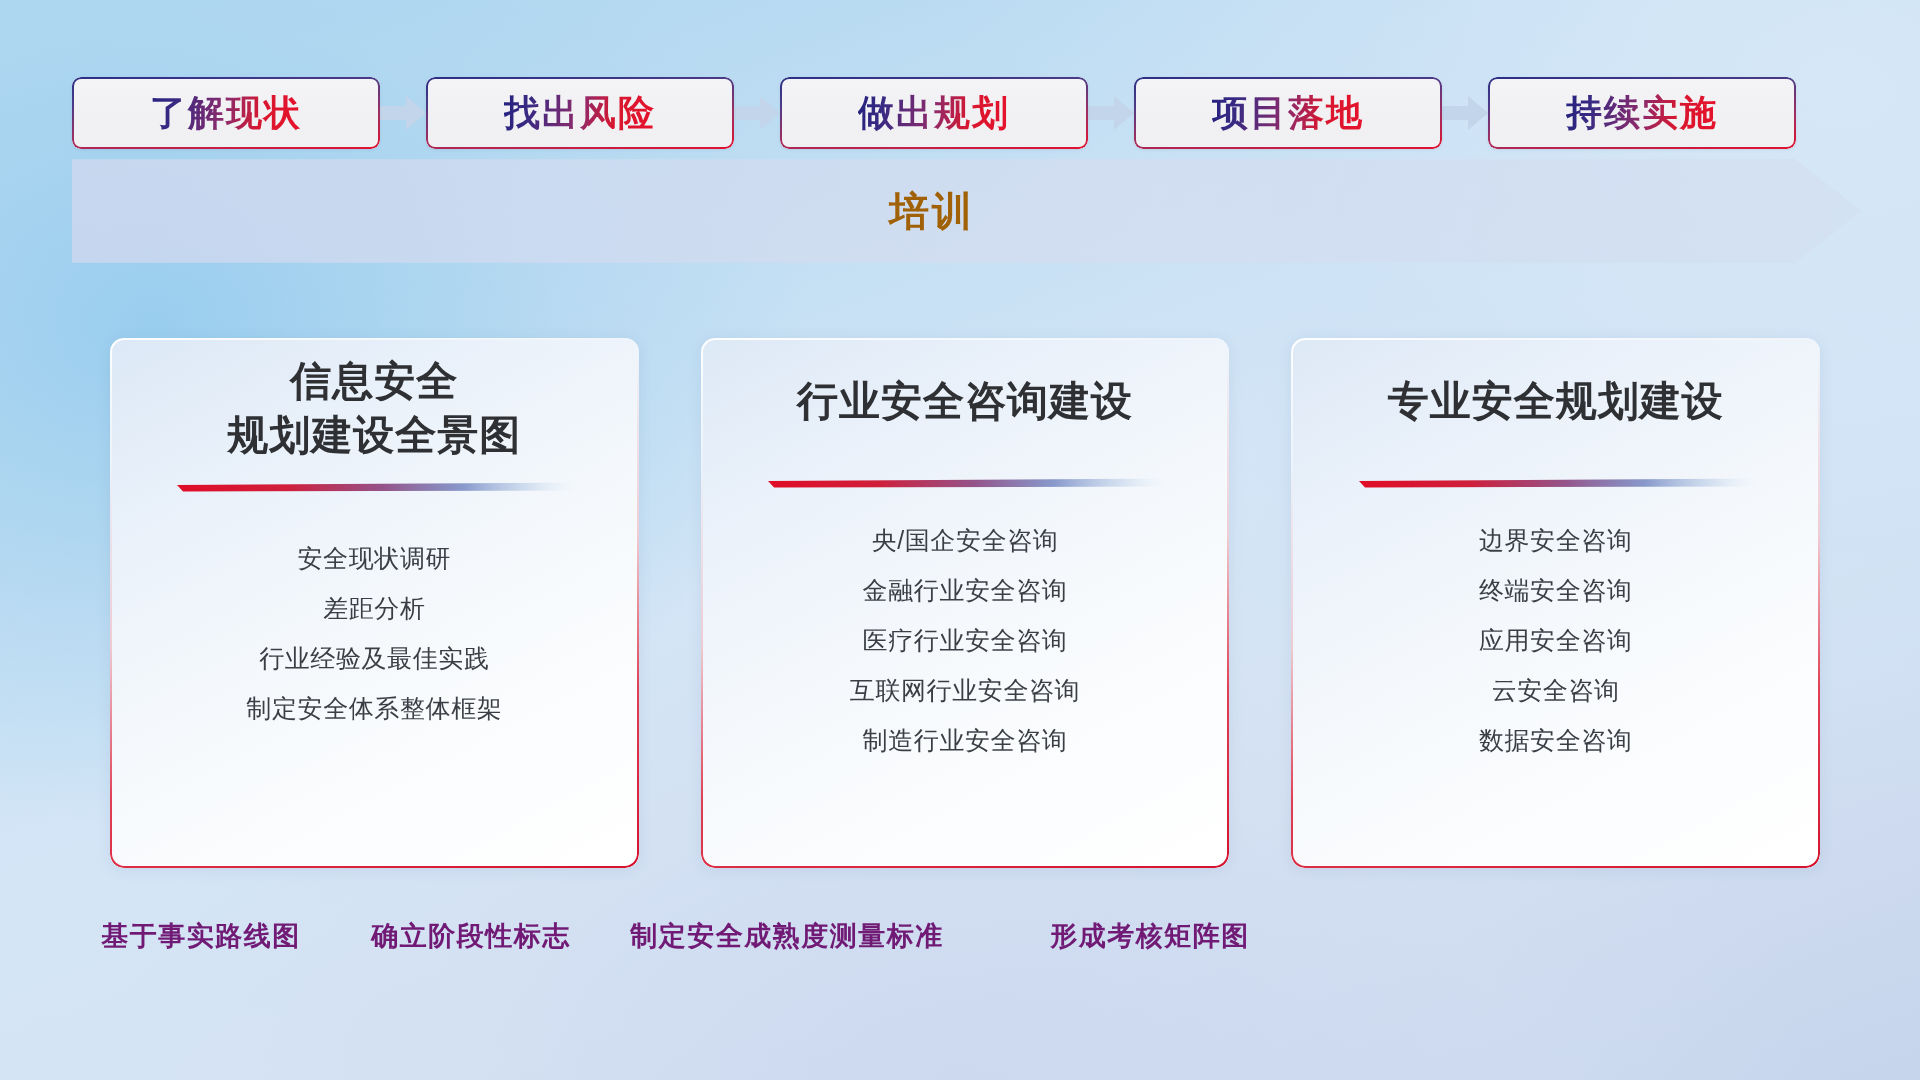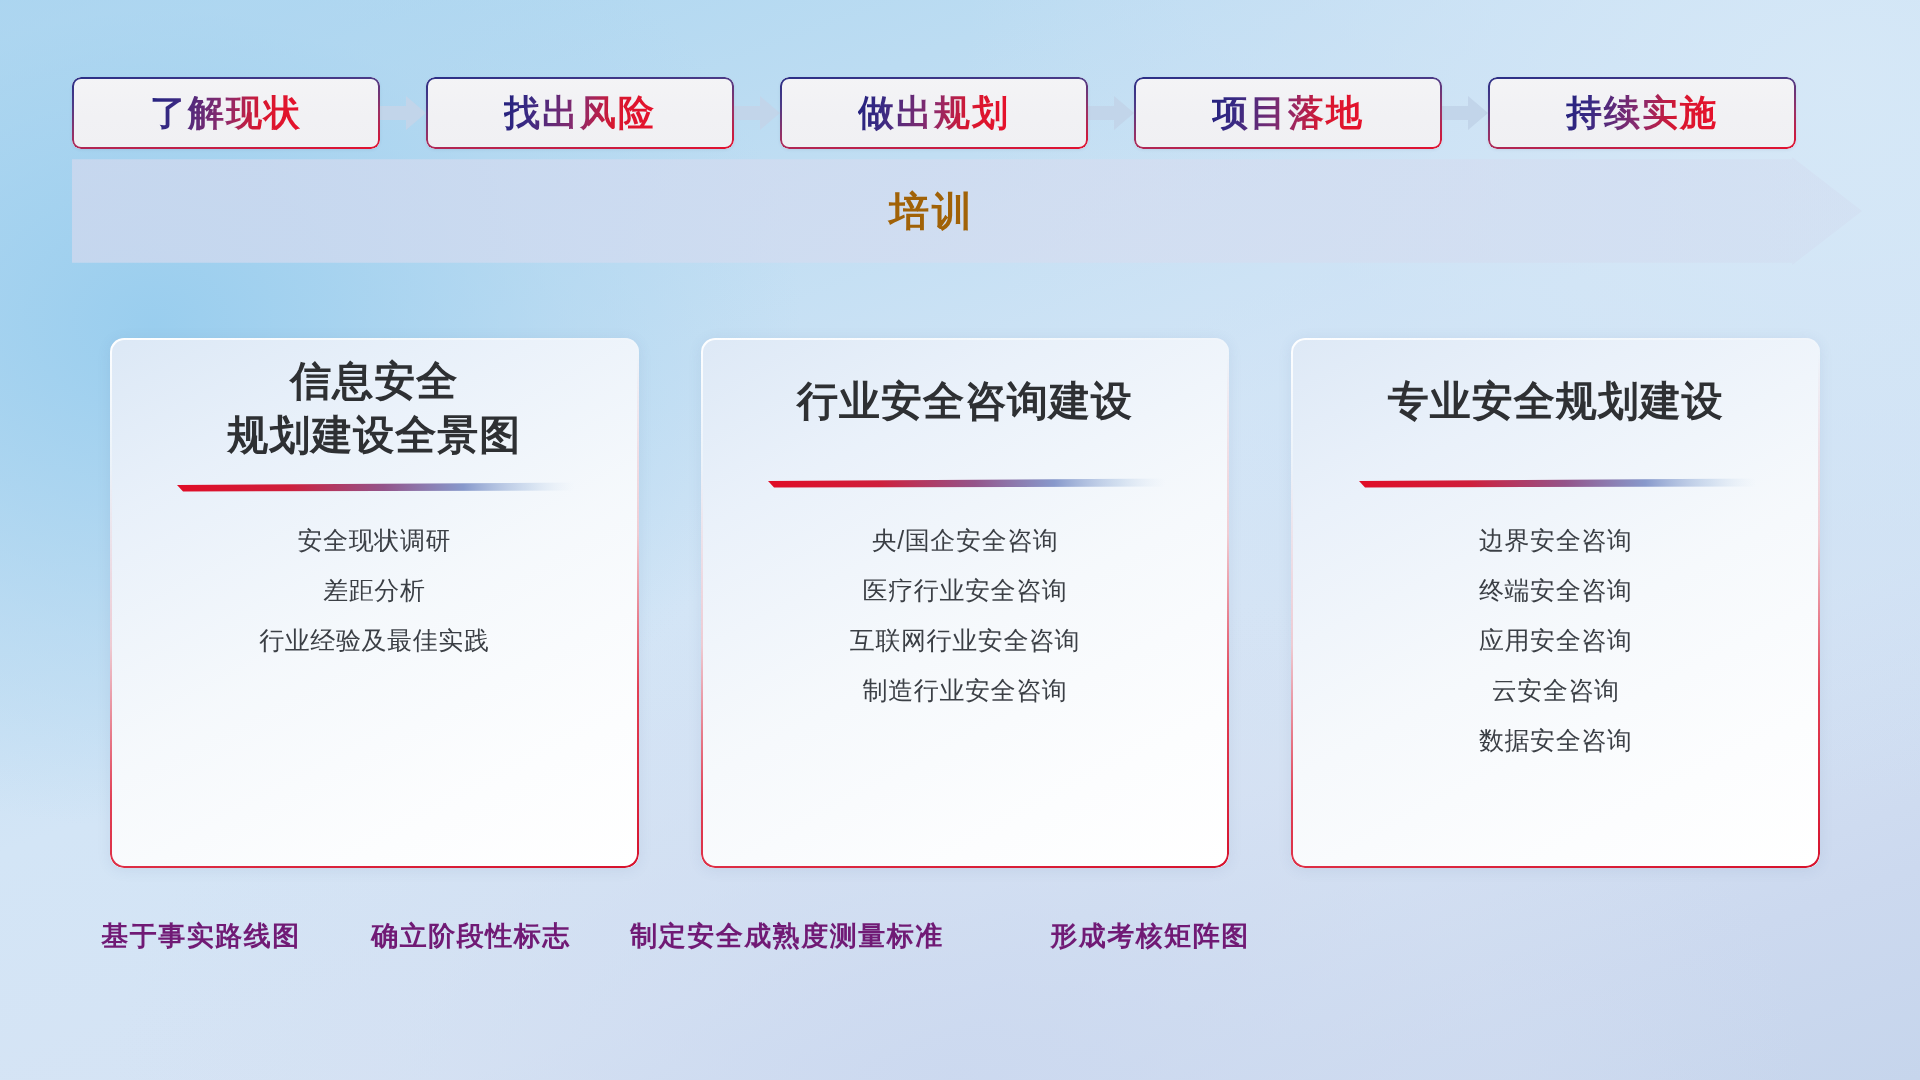--- a/index.html
+++ b/index.html
@@ -141,21 +141,21 @@
   }
   .card-rule{
     margin-top:20px;
     width:76%;
     height:11px;
     position:relative;
   }
   .card-rule svg{ display:block; width:100%; height:100%; }
 
   .card-list{
-    margin-top:26px;
+    margin-top:44px;
     display:flex; flex-direction:column; align-items:center;
     gap:8px;
   }
   .card-list-item{
     font-size:25px;
     color:#3b3f45;
     line-height:1.68;
     letter-spacing:0.6px;
     white-space:nowrap;
   }
@@ -252,20 +252,21 @@
               <stop offset="100%" stop-color="#cfe0f0" stop-opacity="0"></stop>
             </linearGradient>
           </defs>
           <path d="M4 3 L400 0.6 L400 8.5 L10 9.5 Z" fill="url(#rg0)"></path>
         </svg>
       </div>
       <div class="card-list">
         <div class="card-list-item">安全现状调研</div>
         <div class="card-list-item">差距分析</div>
         <div class="card-list-item">行业经验及最佳实践</div>
+        <div class="card-list-item">制定安全体系整体框架</div>
       </div>
     </div>
   </div>
 
   <div class="card c2">
     <div class="card-inner">
       <div class="card-title">行业安全咨询建设</div>
       <div class="card-rule">
         <svg viewBox="0 0 400 11" preserveAspectRatio="none" aria-hidden="true">
           <defs>
@@ -276,20 +277,21 @@
               <stop offset="72%" stop-color="#6a7fbe" stop-opacity="0.78"></stop>
               <stop offset="88%" stop-color="#9fb9dd" stop-opacity="0.40"></stop>
               <stop offset="100%" stop-color="#cfe0f0" stop-opacity="0"></stop>
             </linearGradient>
           </defs>
           <path d="M4 3 L400 0.6 L400 8.5 L10 9.5 Z" fill="url(#rg1)"></path>
         </svg>
       </div>
       <div class="card-list">
         <div class="card-list-item">央/国企安全咨询</div>
+        <div class="card-list-item">金融行业安全咨询</div>
         <div class="card-list-item">医疗行业安全咨询</div>
         <div class="card-list-item">互联网行业安全咨询</div>
         <div class="card-list-item">制造行业安全咨询</div>
       </div>
     </div>
   </div>
 
   <div class="card c3">
     <div class="card-inner">
       <div class="card-title">专业安全规划建设</div>

